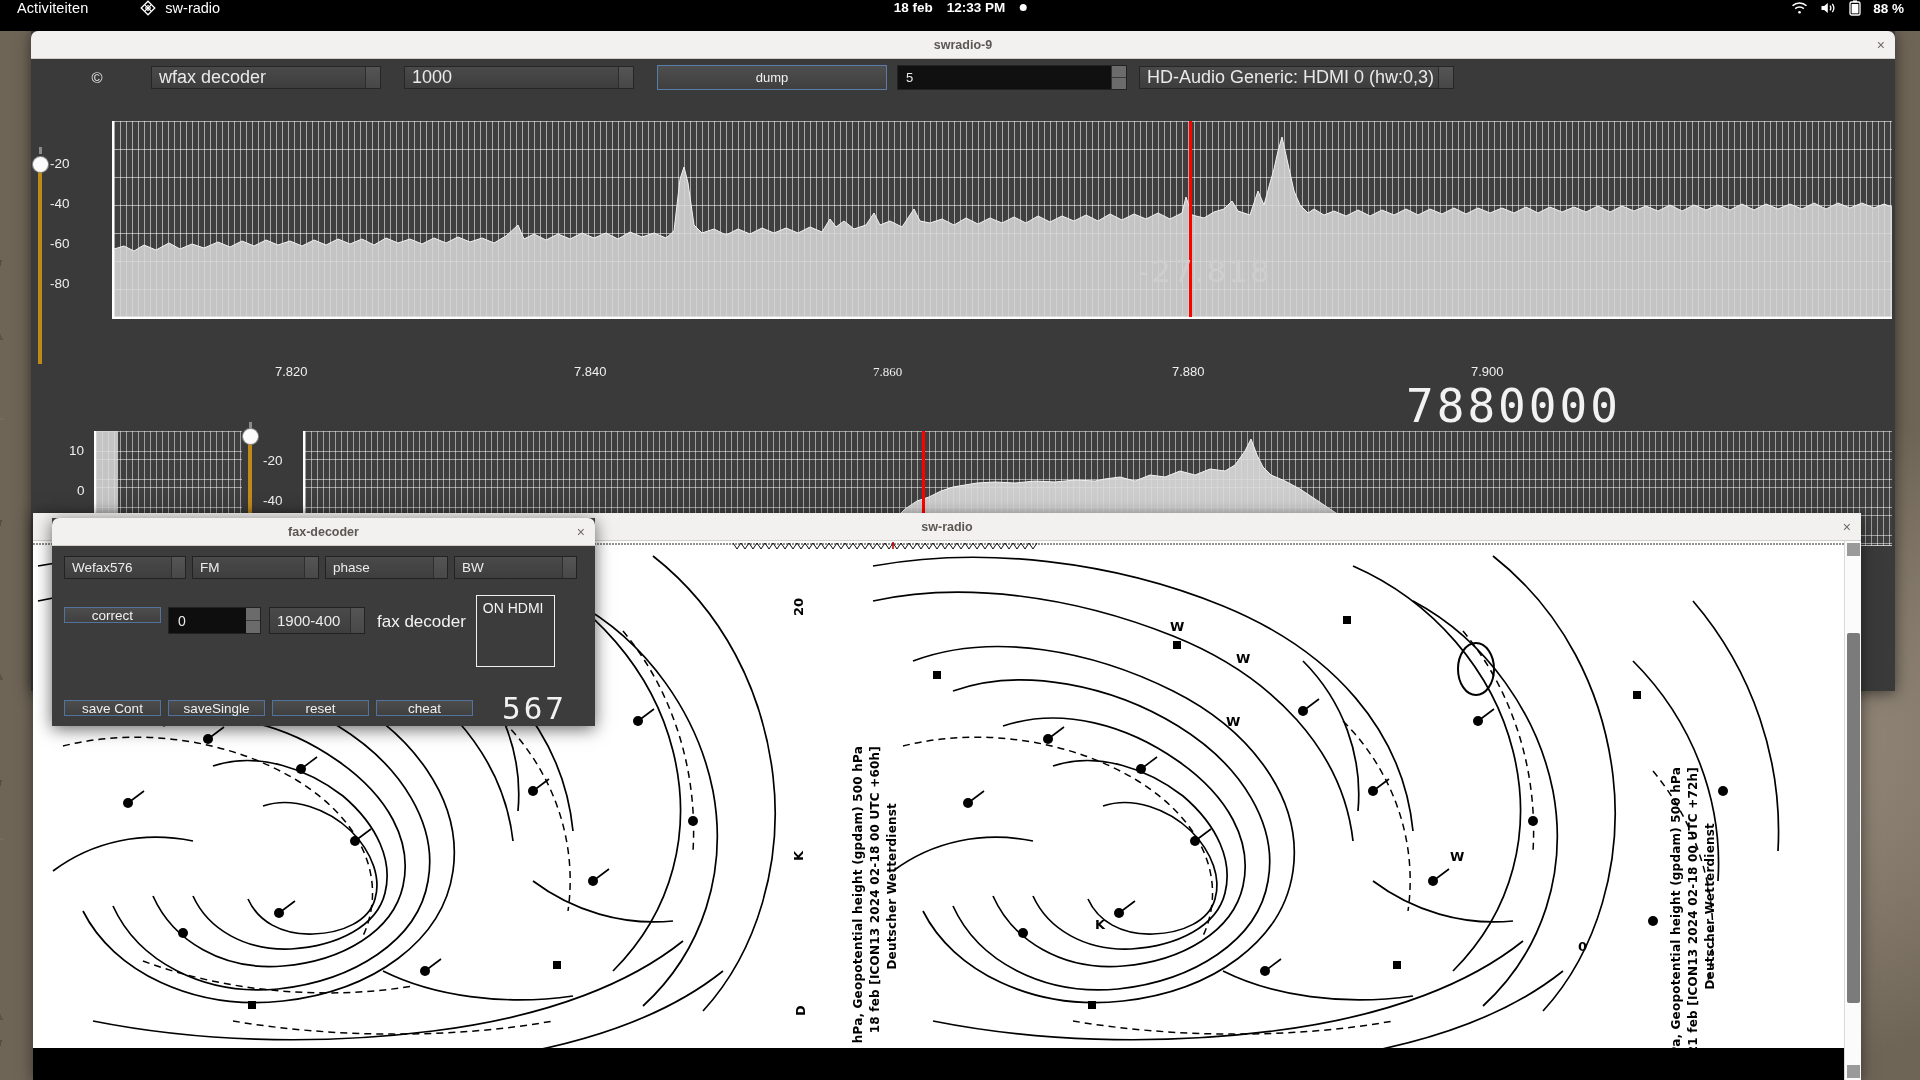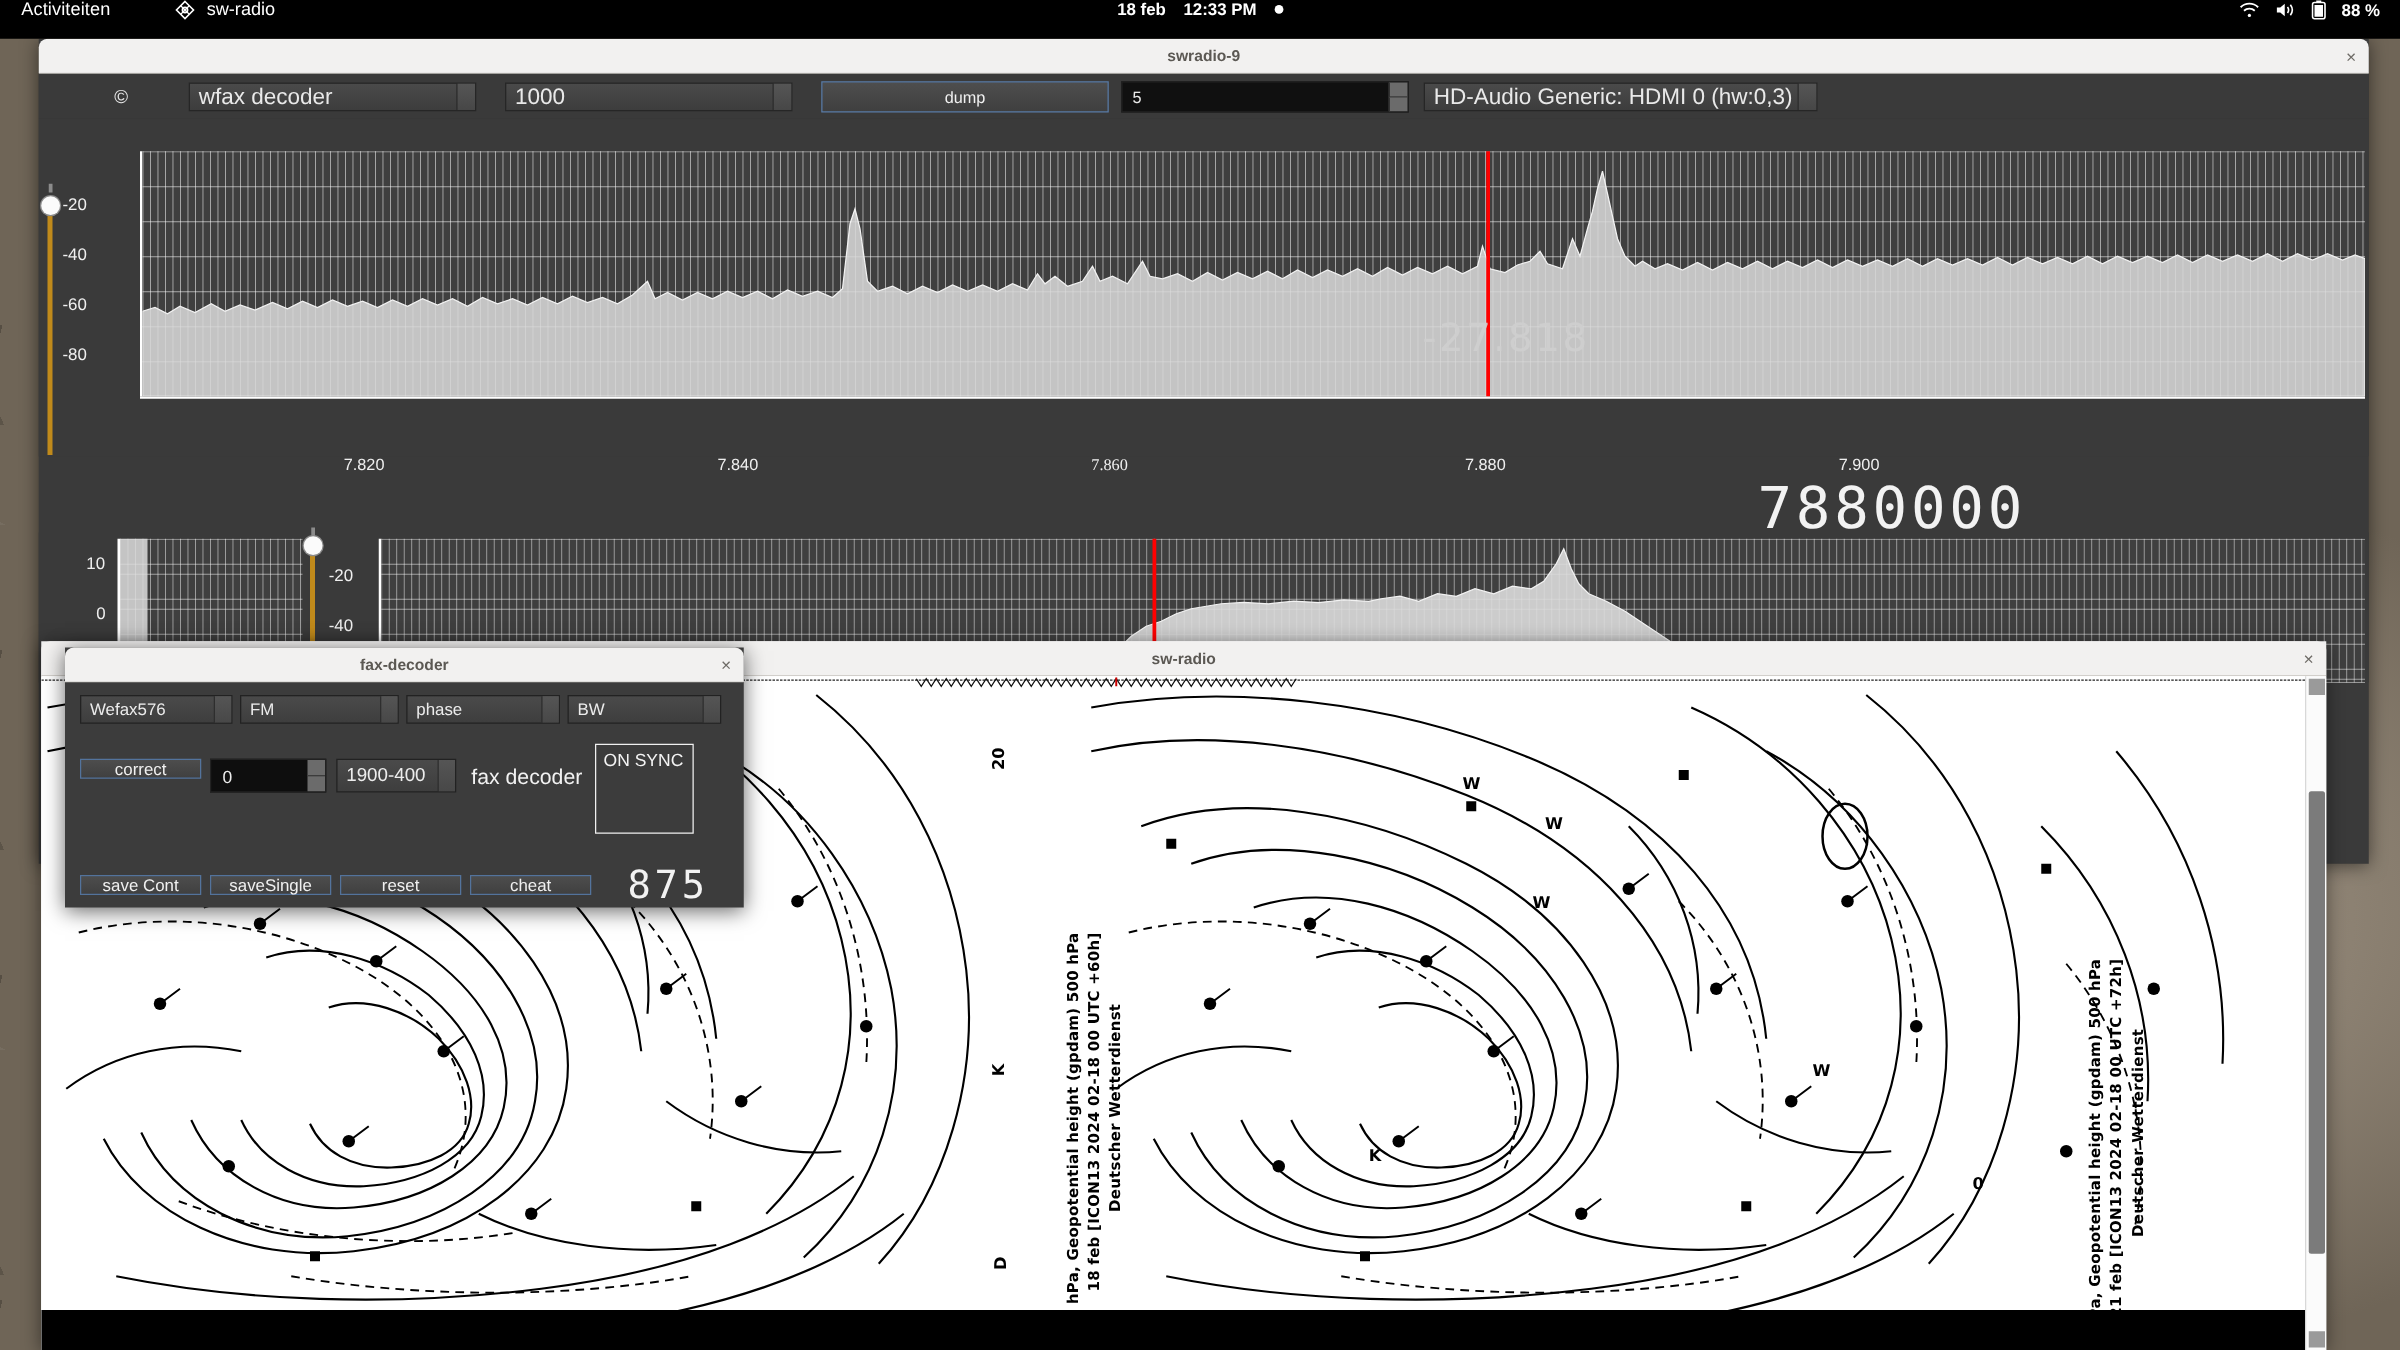--- a/index.html
+++ b/index.html
@@ -546,27 +546,27 @@
               <div></div>
               <div></div>
             </span>
         </div>
         <div class="fax-combo" style="width:96px;height:27px;margin-left:8px;margin-top:12px;font-size:15px;">
           <span>1900-400</span>
           <span class="arrowbox"></span>
         </div>
         <div class="fax-label" style="margin-left:12px;margin-top:17px;">fax decoder</div>
         <div class="fax-sync" style="margin-left:10px;width:79px;height:72px;">
-          <span>ON SYNC</span>
+          <span>ON HDMI</span>
         </div>
       </div>
 
       <div class="fax-row" style="margin-top:23px;gap:7px;align-items:center;">
         <div class="fax-btn" style="width:97px;">save Cont</div>
         <div class="fax-btn" style="width:97px;">saveSingle</div>
         <div class="fax-btn" style="width:97px;">reset</div>
         <div class="fax-btn" style="width:97px;">cheat</div>
-        <div class="seven-seg" style="margin-left:22px;font-size:31px;">875</div>
+        <div class="seven-seg" style="margin-left:22px;font-size:31px;">567</div>
       </div>
     </div>
   </div>
 
 </div>
 
 </body></html>

